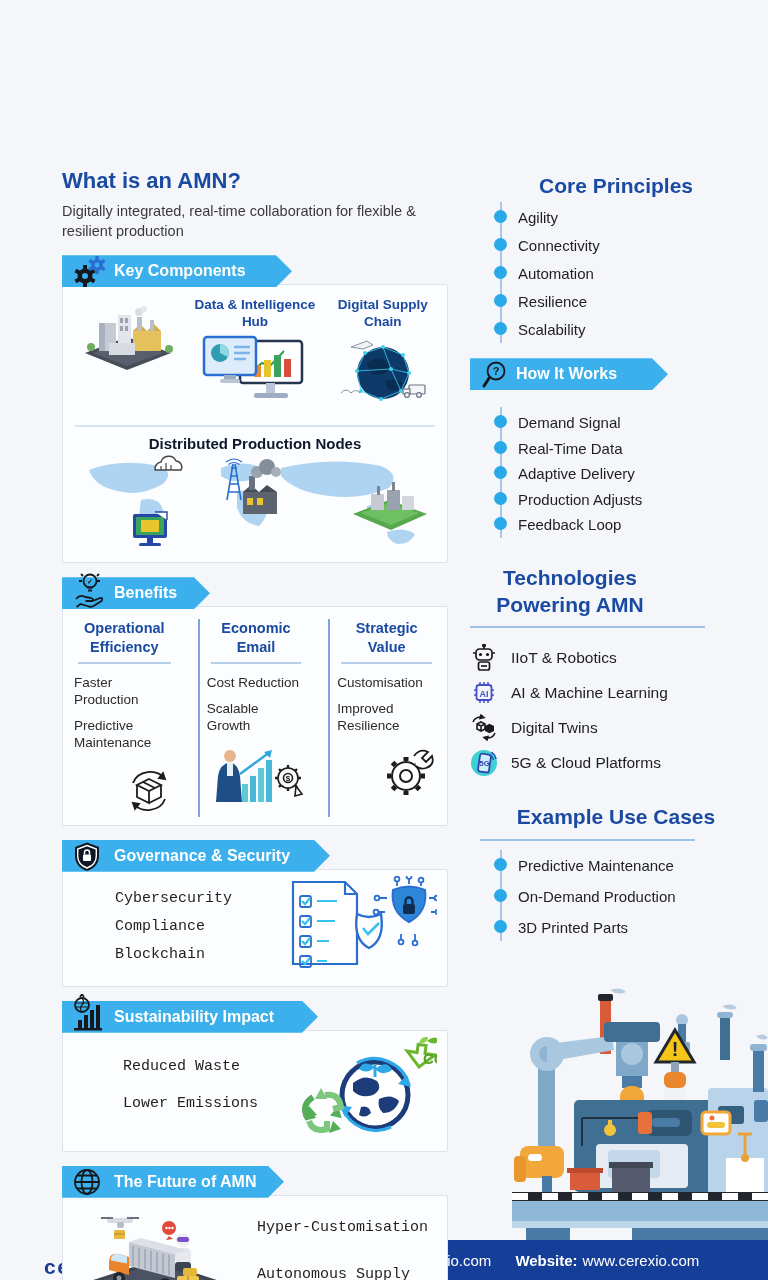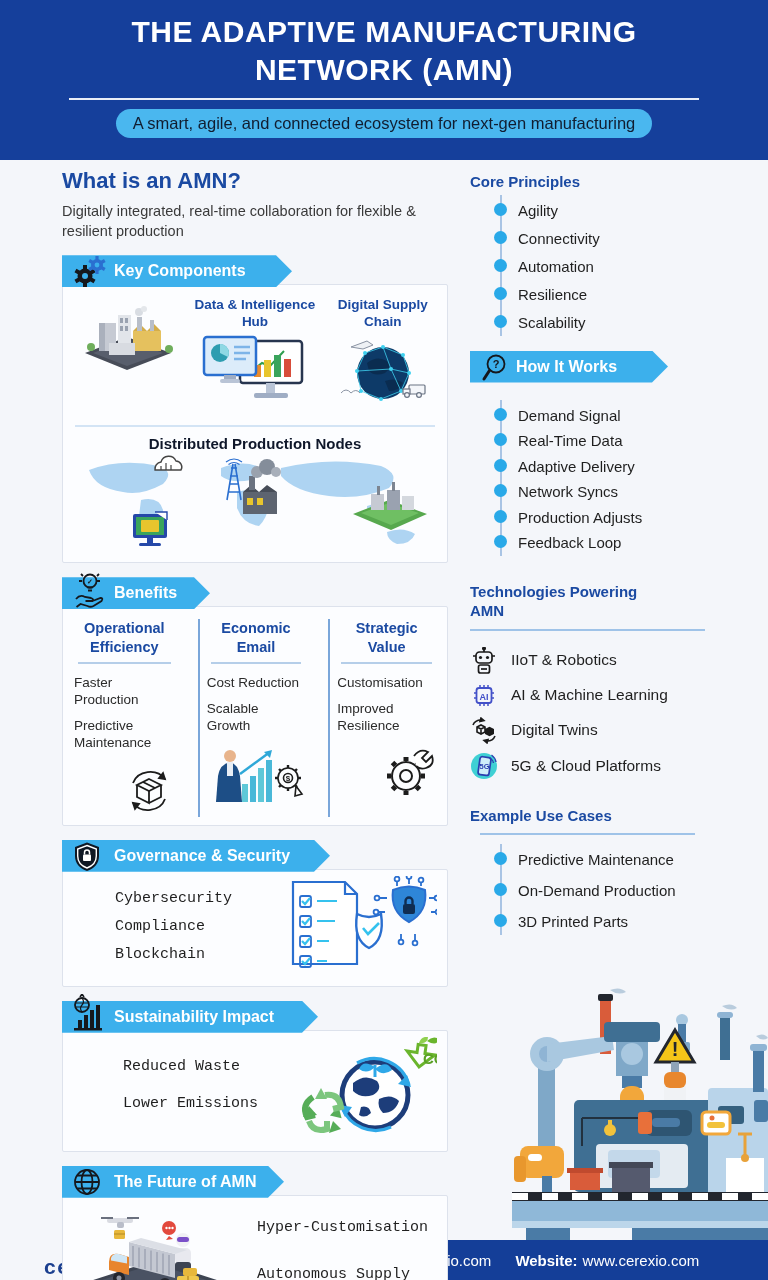--- a/index.html
+++ b/index.html
@@ -55,21 +55,21 @@
   .plain-list { list-style:none; font-size:15px; color:#1f1f1f; }
   .plain-list li { margin-bottom:11px;font-family:Liberation Mono, monospace; }
   .gov-list { padding:20px 0 12px 52px; flex:1; }
   .sus-list { padding:22px 0 14px 60px; flex:1; }
   .sus-list li { margin-bottom:20px; }
   .fut-list { padding:8px 0 8px 26px; flex:1; }
   .fut-list li { margin-bottom:30px; }
   .fut-list li:last-child { margin-bottom:0; }
   .panel-art { flex:0 0 auto; padding:6px 10px 6px 0; }
   
-  .right-title { font-size:15px; line-height:1.3; margin-bottom:8px; }
+  .right-title { font-size:21px; line-height:1.3; margin-bottom:8px;text-align:center; }
   .title-underline { height:2px; background:#9fc3e8; width:235px; margin:8px 0 16px; }
   .timeline { list-style:none; position:relative; margin:10px 0 0 20px; padding-left:28px; }
   .timeline::before { content:""; position:absolute; left:10px; top:-7px; bottom:-5px; width:2px; background:#a9c4e4; }
   .timeline li { position:relative; font-size:15px; color:#1f1f1f; margin-bottom:11px; }
   .timeline li::before { content:""; position:absolute; left:-24px; top:1px; width:13px; height:13px; border-radius:50%; background:#29a9e8; }
   .timeline.tight li { margin-bottom:8.5px; }
   .timeline.loose li { margin-bottom:14px; }
   .hiw-gap { height:14px; }
   .tech-list { list-style:none; margin-top:4px; }
   .tech-list li { display:flex; align-items:center; gap:13px; margin-bottom:8px; font-size:15.5px; color:#1f1f1f; }
@@ -82,28 +82,20 @@
     display:flex; align-items:center; gap:24px; padding-left:16px; color:#fff; font-size:15px;
   }
   .footer-item b { font-weight:bold; margin-right:5px; }
   .logo { position:absolute; left:42px; bottom:2px; }
 </style>
 </head>
 <body>
 
 <div class="page">
 
-  <div class="hero">
-    <div class="hero-title">
-      <div>THE ADAPTIVE MANUFACTURING</div>
-      <div>NETWORK (AMN)</div>
-    </div>
-    <div class="hero-divider"></div>
-    <span class="hero-pill">A smart, agile, and connected ecosystem for next-gen manufacturing</span>
-  </div>
 
   <div class="col-left">
 
     <div class="h-blue what-title">What is an AMN?</div>
     <div class="what-body">Digitally integrated, real-time collaboration for flexible &amp; resilient production</div>
 
     <div class="banner-wrap" style="width:230px">
       <div class="banner">Key Components</div>
       <svg class="banner-icon" width="36" height="32" viewBox="0 0 36 32">
         <g transform="translate(13,20)" fill="#15181d">
@@ -519,21 +511,20 @@
         <circle cx="16" cy="12" r="8.5" fill="none" stroke="#15181d" stroke-width="1.8"></circle>
         <text x="16" y="16" font-size="11" font-weight="bold" text-anchor="middle" fill="#15181d">?</text>
         <path d="M9.5 18.5 L4 27" stroke="#15181d" stroke-width="3" stroke-linecap="round"></path>
       </svg>
     </div>
     <div class="hiw-gap"></div>
     <ul class="timeline tight">
       <li>Demand Signal</li>
       <li>Real-Time Data</li>
       <li>Adaptive Delivery</li>
-      <li>Network Syncs</li>
       <li>Production Adjusts</li>
       <li>Feedback Loop</li>
     </ul>
 
     <div class="sec-space"></div>
     <div class="h-blue right-title" style="width:200px">Technologies Powering AMN</div>
     <div class="title-underline"></div>
     <ul class="tech-list">
       <li>
         <span class="tech-ico">

